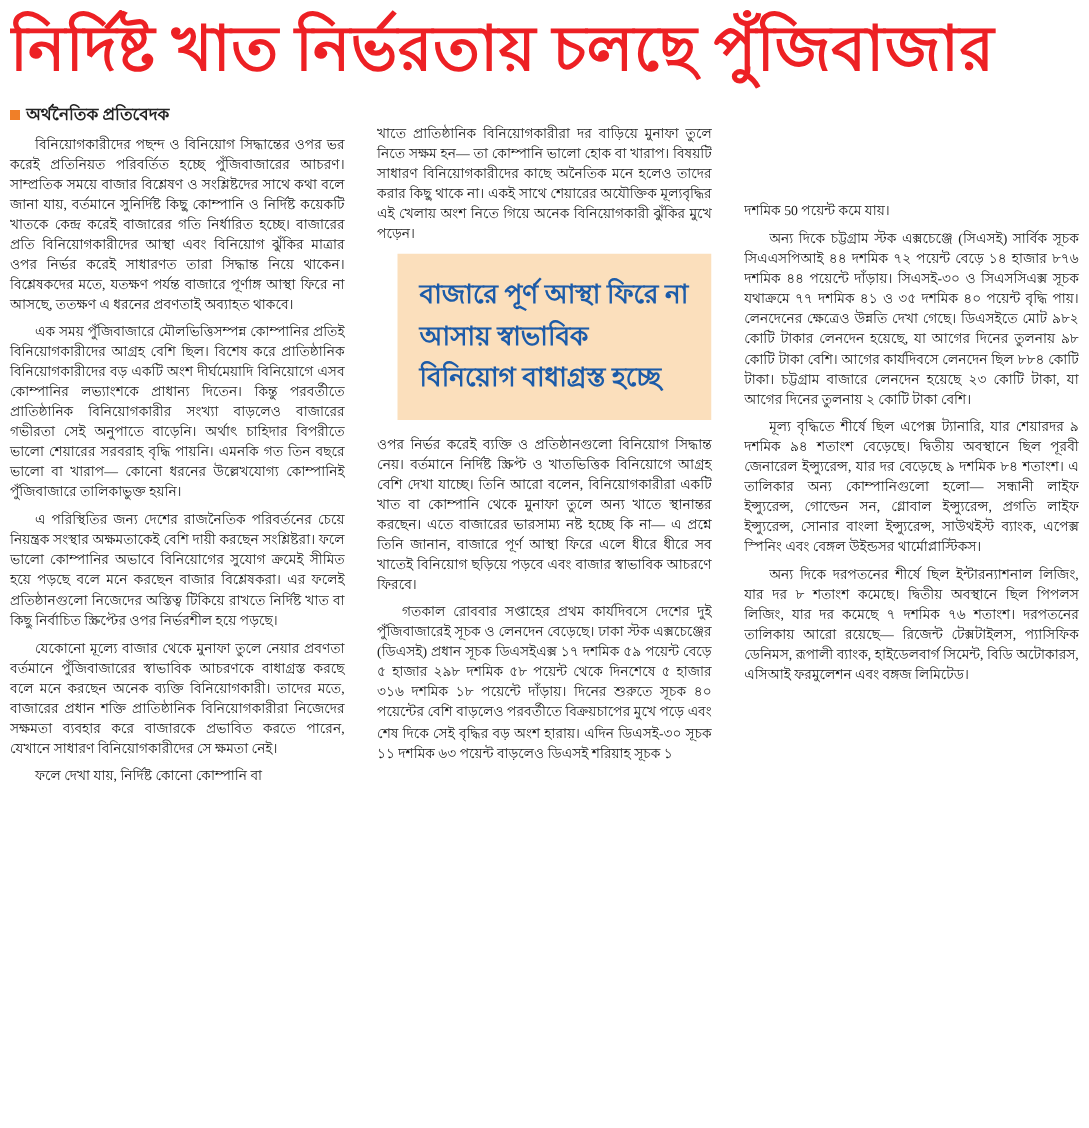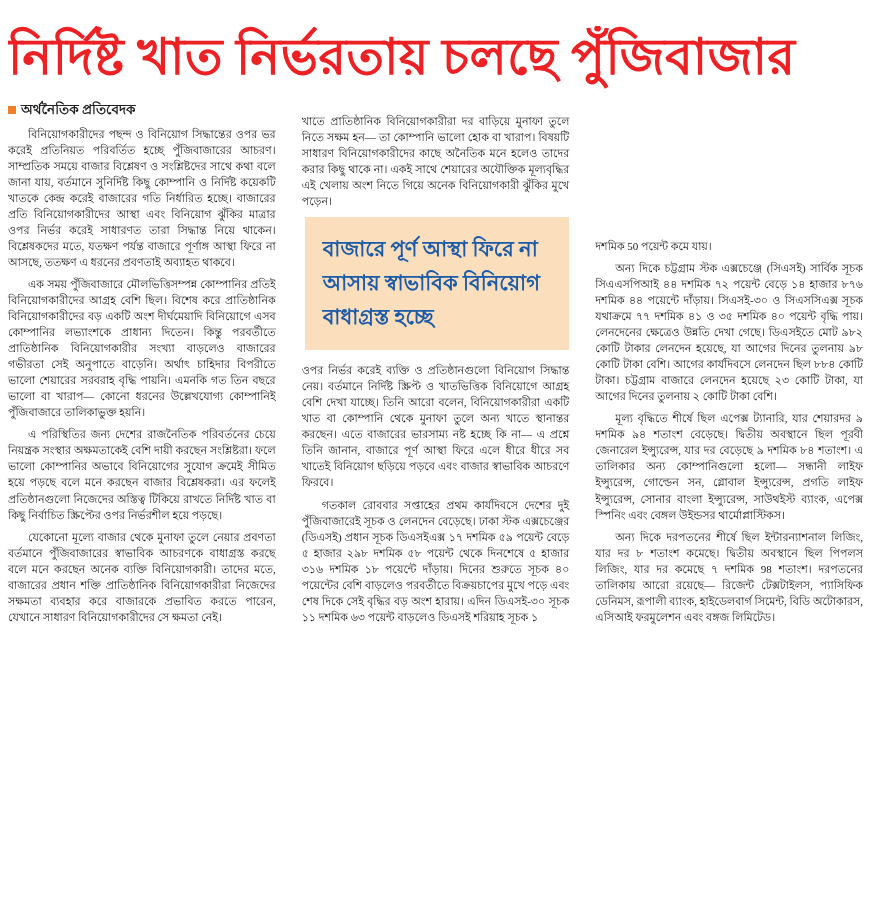--- a/index.html
+++ b/index.html
@@ -5,37 +5,37 @@
   * { margin: 0; padding: 0; box-sizing: border-box; }
   html, body { background: #ffffff; }
   body {
     font-family: "Liberation Serif", "DejaVu Serif", serif;
     width: 871px;
   }
   .page {
     width: 871px;
     min-height: 902px;
     background: #ffffff;
-    padding: 24px 8px 10px 8px;
+    padding: 6px 8px 10px 8px;
   }
   .headline {
     color: #ed2024;
     font-weight: 700;
     font-size: 50px;
     line-height: 1.25;
     text-align: left;
     letter-spacing: 0.5px;
     margin: 2px 0 10px 0;
     white-space: nowrap;
     overflow: hidden;
   }
   .columns {
     display: flex;
     gap: 26px;
-    align-items: flex-end;
+    align-items: center;
     font-family: Liberation Serif, serif;
   }
   .col {
     flex: 1 1 0;
     min-width: 0;
   }
   .byline {
     display: flex;
     align-items: center;
     gap: 5px;
@@ -60,21 +60,21 @@
     margin-bottom: 6px;
   }
   .para.no-indent { text-indent: 0; }
   .pull-quote {
     background: #fbdfbc;
     color: #1c5ba8;
     font-size: 21px;
     font-weight: 700;
     line-height: 1.6;
     padding: 16px 18px;
-    margin: 8px 0 12px 3px;
+    margin: 8px 0 12px 16px;
     text-align: left;
   }
 </style>
 </head>
 <body>
 
 <div class="page">
 
   <h1 class="headline">নির্দিষ্ট খাত নির্ভরতায় চলছে পুঁজিবাজার</h1>
 
@@ -82,32 +82,33 @@
 
     <div class="col">
       <div class="byline">
         <span class="byline-bullet"></span>
         <span>অর্থনৈতিক প্রতিবেদক</span>
       </div>
       <p class="para">বিনিয়োগকারীদের পছন্দ ও বিনিয়োগ সিদ্ধান্তের ওপর ভর করেই প্রতিনিয়ত পরিবর্তিত হচ্ছে পুঁজিবাজারের আচরণ। সাম্প্রতিক সময়ে বাজার বিশ্লেষণ ও সংশ্লিষ্টদের সাথে কথা বলে জানা যায়, বর্তমানে সুনির্দিষ্ট কিছু কোম্পানি ও নির্দিষ্ট কয়েকটি খাতকে কেন্দ্র করেই বাজারের গতি নির্ধারিত হচ্ছে। বাজারের প্রতি বিনিয়োগকারীদের আস্থা এবং বিনিয়োগ ঝুঁকির মাত্রার ওপর নির্ভর করেই সাধারণত তারা সিদ্ধান্ত নিয়ে থাকেন। বিশ্লেষকদের মতে, যতক্ষণ পর্যন্ত বাজারে পূর্ণাঙ্গ আস্থা ফিরে না আসছে, ততক্ষণ এ ধরনের প্রবণতাই অব্যাহত থাকবে।</p>
       <p class="para">এক সময় পুঁজিবাজারে মৌলভিত্তিসম্পন্ন কোম্পানির প্রতিই বিনিয়োগকারীদের আগ্রহ বেশি ছিল। বিশেষ করে প্রাতিষ্ঠানিক বিনিয়োগকারীদের বড় একটি অংশ দীর্ঘমেয়াদি বিনিয়োগে এসব কোম্পানির লভ্যাংশকে প্রাধান্য দিতেন। কিন্তু পরবর্তীতে প্রাতিষ্ঠানিক বিনিয়োগকারীর সংখ্যা বাড়লেও বাজারের গভীরতা সেই অনুপাতে বাড়েনি। অর্থাৎ চাহিদার বিপরীতে ভালো শেয়ারের সরবরাহ বৃদ্ধি পায়নি। এমনকি গত তিন বছরে ভালো বা খারাপ— কোনো ধরনের উল্লেখযোগ্য কোম্পানিই পুঁজিবাজারে তালিকাভুক্ত হয়নি।</p>
       <p class="para">এ পরিস্থিতির জন্য দেশের রাজনৈতিক পরিবর্তনের চেয়ে নিয়ন্ত্রক সংস্থার অক্ষমতাকেই বেশি দায়ী করছেন সংশ্লিষ্টরা। ফলে ভালো কোম্পানির অভাবে বিনিয়োগের সুযোগ ক্রমেই সীমিত হয়ে পড়ছে বলে মনে করছেন বাজার বিশ্লেষকরা। এর ফলেই প্রতিষ্ঠানগুলো নিজেদের অস্তিত্ব টিকিয়ে রাখতে নির্দিষ্ট খাত বা কিছু নির্বাচিত স্ক্রিপ্টের ওপর নির্ভরশীল হয়ে পড়ছে।</p>
       <p class="para">যেকোনো মূল্যে বাজার থেকে মুনাফা তুলে নেয়ার প্রবণতা বর্তমানে পুঁজিবাজারের স্বাভাবিক আচরণকে বাধাগ্রস্ত করছে বলে মনে করছেন অনেক ব্যক্তি বিনিয়োগকারী। তাদের মতে, বাজারের প্রধান শক্তি প্রাতিষ্ঠানিক বিনিয়োগকারীরা নিজেদের সক্ষমতা ব্যবহার করে বাজারকে প্রভাবিত করতে পারেন, যেখানে সাধারণ বিনিয়োগকারীদের সে ক্ষমতা নেই।</p>
+      <p class="para">ফলে দেখা যায়, নির্দিষ্ট কোনো কোম্পানি বা</p>
     </div>
 
     <div class="col">
       <p class="para no-indent">খাতে প্রাতিষ্ঠানিক বিনিয়োগকারীরা দর বাড়িয়ে মুনাফা তুলে নিতে সক্ষম হন— তা কোম্পানি ভালো হোক বা খারাপ। বিষয়টি সাধারণ বিনিয়োগকারীদের কাছে অনৈতিক মনে হলেও তাদের করার কিছু থাকে না। একই সাথে শেয়ারের অযৌক্তিক মূল্যবৃদ্ধির এই খেলায় অংশ নিতে গিয়ে অনেক বিনিয়োগকারী ঝুঁকির মুখে পড়েন।</p>
 
       <div class="pull-quote">বাজারে পূর্ণ আস্থা ফিরে না আসায় স্বাভাবিক বিনিয়োগ বাধাগ্রস্ত হচ্ছে</div>
 
       <p class="para no-indent">ওপর নির্ভর করেই ব্যক্তি ও প্রতিষ্ঠানগুলো বিনিয়োগ সিদ্ধান্ত নেয়। বর্তমানে নির্দিষ্ট স্ক্রিপ্ট ও খাতভিত্তিক বিনিয়োগে আগ্রহ বেশি দেখা যাচ্ছে। তিনি আরো বলেন, বিনিয়োগকারীরা একটি খাত বা কোম্পানি থেকে মুনাফা তুলে অন্য খাতে স্থানান্তর করছেন। এতে বাজারের ভারসাম্য নষ্ট হচ্ছে কি না— এ প্রশ্নে তিনি জানান, বাজারে পূর্ণ আস্থা ফিরে এলে ধীরে ধীরে সব খাতেই বিনিয়োগ ছড়িয়ে পড়বে এবং বাজার স্বাভাবিক আচরণে ফিরবে।</p>
       <p class="para">গতকাল রোববার সপ্তাহের প্রথম কার্যদিবসে দেশের দুই পুঁজিবাজারেই সূচক ও লেনদেন বেড়েছে। ঢাকা স্টক এক্সচেঞ্জের (ডিএসই) প্রধান সূচক ডিএসইএক্স ১৭ দশমিক ৫৯ পয়েন্ট বেড়ে ৫ হাজার ২৯৮ দশমিক ৫৮ পয়েন্ট থেকে দিনশেষে ৫ হাজার ৩১৬ দশমিক ১৮ পয়েন্টে দাঁড়ায়। দিনের শুরুতে সূচক ৪০ পয়েন্টের বেশি বাড়লেও পরবর্তীতে বিক্রয়চাপের মুখে পড়ে এবং শেষ দিকে সেই বৃদ্ধির বড় অংশ হারায়। এদিন ডিএসই-৩০ সূচক ১১ দশমিক ৬৩ পয়েন্ট বাড়লেও ডিএসই শরিয়াহ সূচক ১</p>
     </div>
 
     <div class="col">
       <p class="para no-indent">দশমিক 50 পয়েন্ট কমে যায়।</p>
       <p class="para">অন্য দিকে চট্টগ্রাম স্টক এক্সচেঞ্জে (সিএসই) সার্বিক সূচক সিএএসপিআই ৪৪ দশমিক ৭২ পয়েন্ট বেড়ে ১৪ হাজার ৮৭৬ দশমিক ৪৪ পয়েন্টে দাঁড়ায়। সিএসই-৩০ ও সিএসসিএক্স সূচক যথাক্রমে ৭৭ দশমিক ৪১ ও ৩৫ দশমিক ৪০ পয়েন্ট বৃদ্ধি পায়। লেনদেনের ক্ষেত্রেও উন্নতি দেখা গেছে। ডিএসইতে মোট ৯৮২ কোটি টাকার লেনদেন হয়েছে, যা আগের দিনের তুলনায় ৯৮ কোটি টাকা বেশি। আগের কার্যদিবসে লেনদেন ছিল ৮৮৪ কোটি টাকা। চট্টগ্রাম বাজারে লেনদেন হয়েছে ২৩ কোটি টাকা, যা আগের দিনের তুলনায় ২ কোটি টাকা বেশি।</p>
       <p class="para">মূল্য বৃদ্ধিতে শীর্ষে ছিল এপেক্স ট্যানারি, যার শেয়ারদর ৯ দশমিক ৯৪ শতাংশ বেড়েছে। দ্বিতীয় অবস্থানে ছিল পূরবী জেনারেল ইন্স্যুরেন্স, যার দর বেড়েছে ৯ দশমিক ৮৪ শতাংশ। এ তালিকার অন্য কোম্পানিগুলো হলো— সন্ধানী লাইফ ইন্স্যুরেন্স, গোল্ডেন সন, গ্লোবাল ইন্স্যুরেন্স, প্রগতি লাইফ ইন্স্যুরেন্স, সোনার বাংলা ইন্স্যুরেন্স, সাউথইস্ট ব্যাংক, এপেক্স স্পিনিং এবং বেঙ্গল উইন্ডসর থার্মোপ্লাস্টিকস।</p>
-      <p class="para">অন্য দিকে দরপতনের শীর্ষে ছিল ইন্টারন্যাশনাল লিজিং, যার দর ৮ শতাংশ কমেছে। দ্বিতীয় অবস্থানে ছিল পিপলস লিজিং, যার দর কমেছে ৭ দশমিক 98 শতাংশ। দরপতনের তালিকায় আরো রয়েছে— রিজেন্ট টেক্সটাইলস, প্যাসিফিক ডেনিমস, রূপালী ব্যাংক, হাইডেলবার্গ সিমেন্ট, বিডি অটোকারস, এসিআই ফরমুলেশন এবং বঙ্গজ লিমিটেড।</p>
+      <p class="para">অন্য দিকে দরপতনের শীর্ষে ছিল ইন্টারন্যাশনাল লিজিং, যার দর ৮ শতাংশ কমেছে। দ্বিতীয় অবস্থানে ছিল পিপলস লিজিং, যার দর কমেছে ৭ দশমিক ৭৬ শতাংশ। দরপতনের তালিকায় আরো রয়েছে— রিজেন্ট টেক্সটাইলস, প্যাসিফিক ডেনিমস, রূপালী ব্যাংক, হাইডেলবার্গ সিমেন্ট, বিডি অটোকারস, এসিআই ফরমুলেশন এবং বঙ্গজ লিমিটেড।</p>
     </div>
 
   </div>
 </div>
 
 </body></html>

